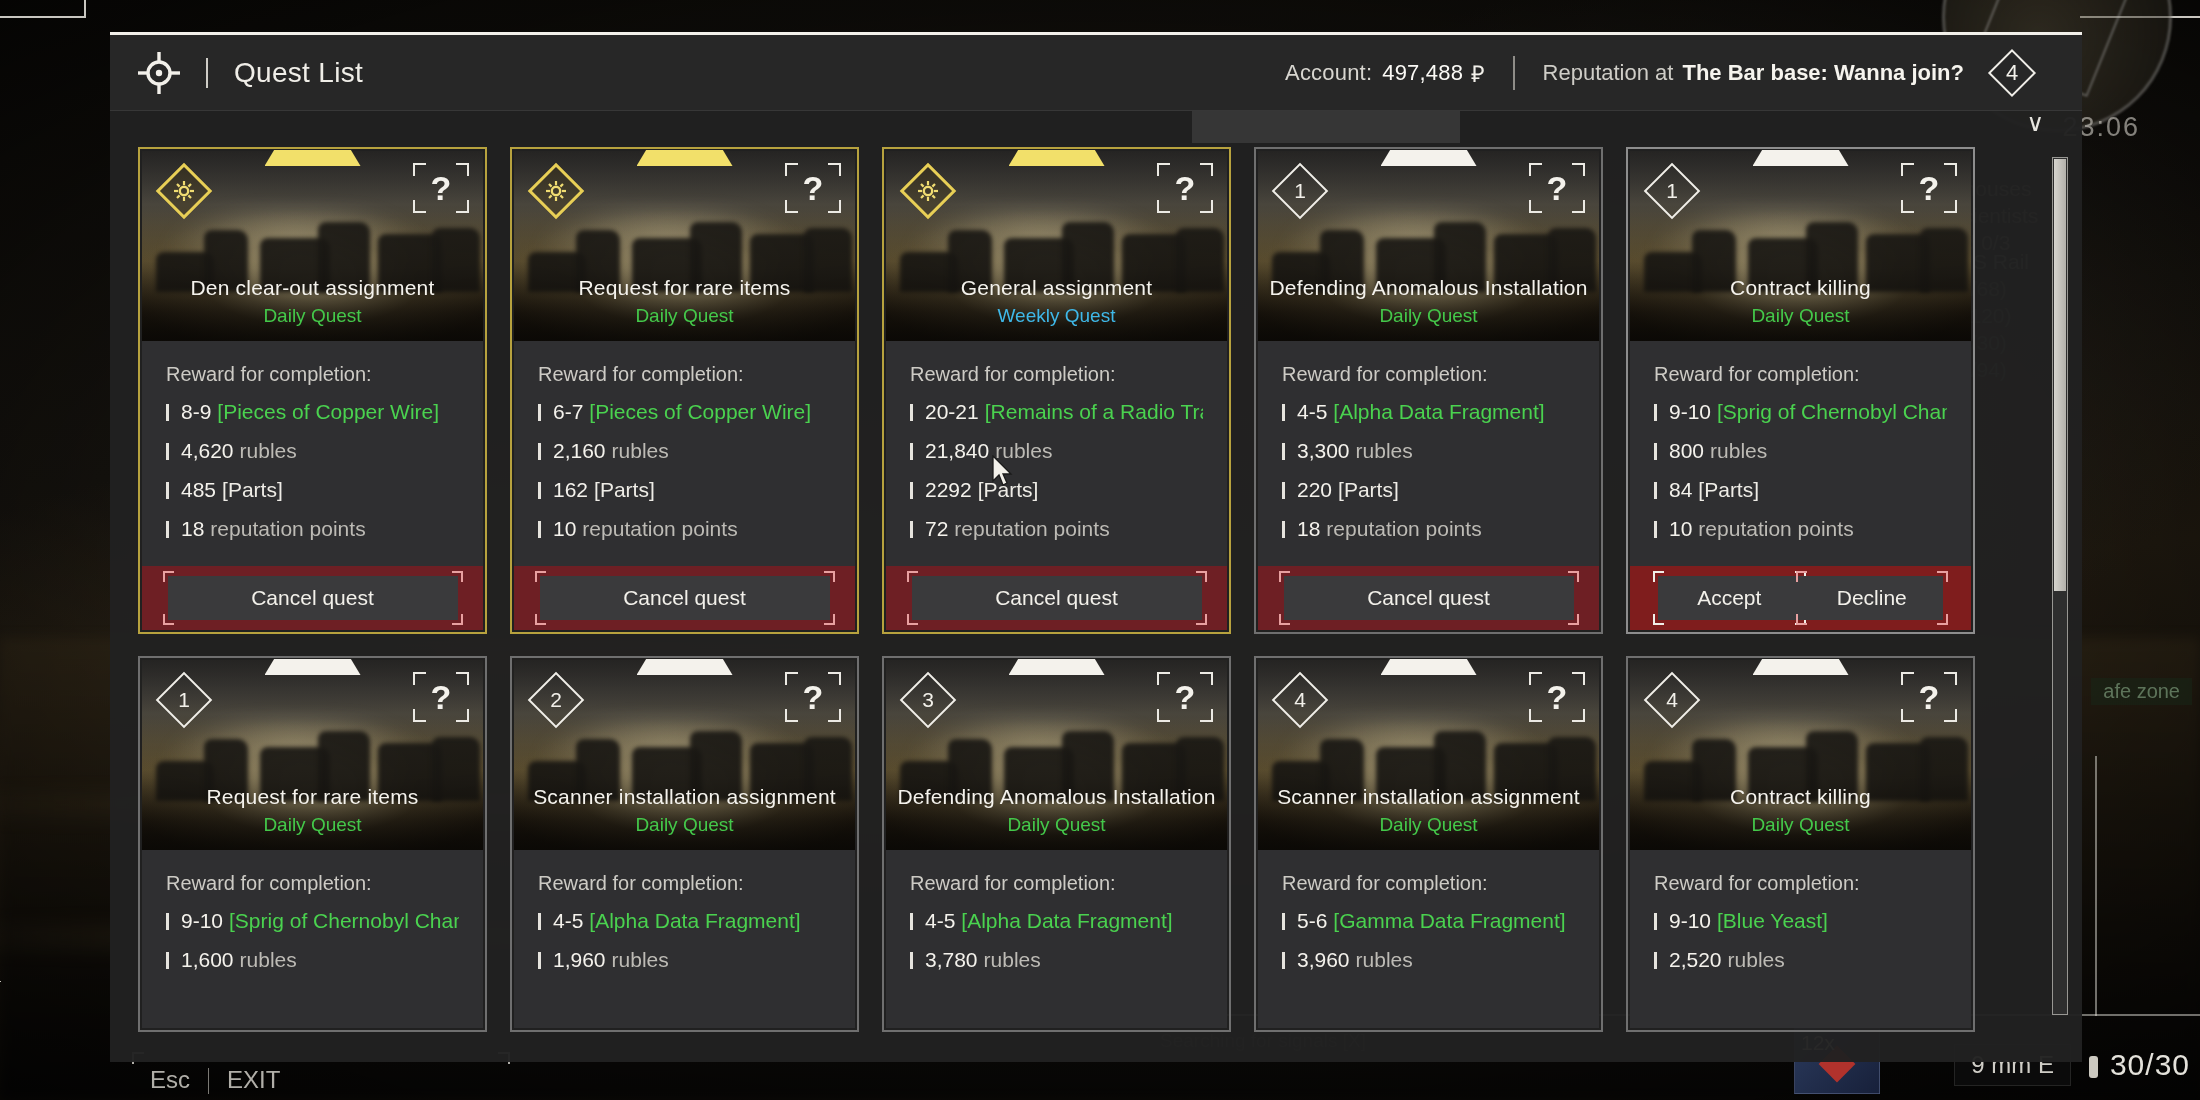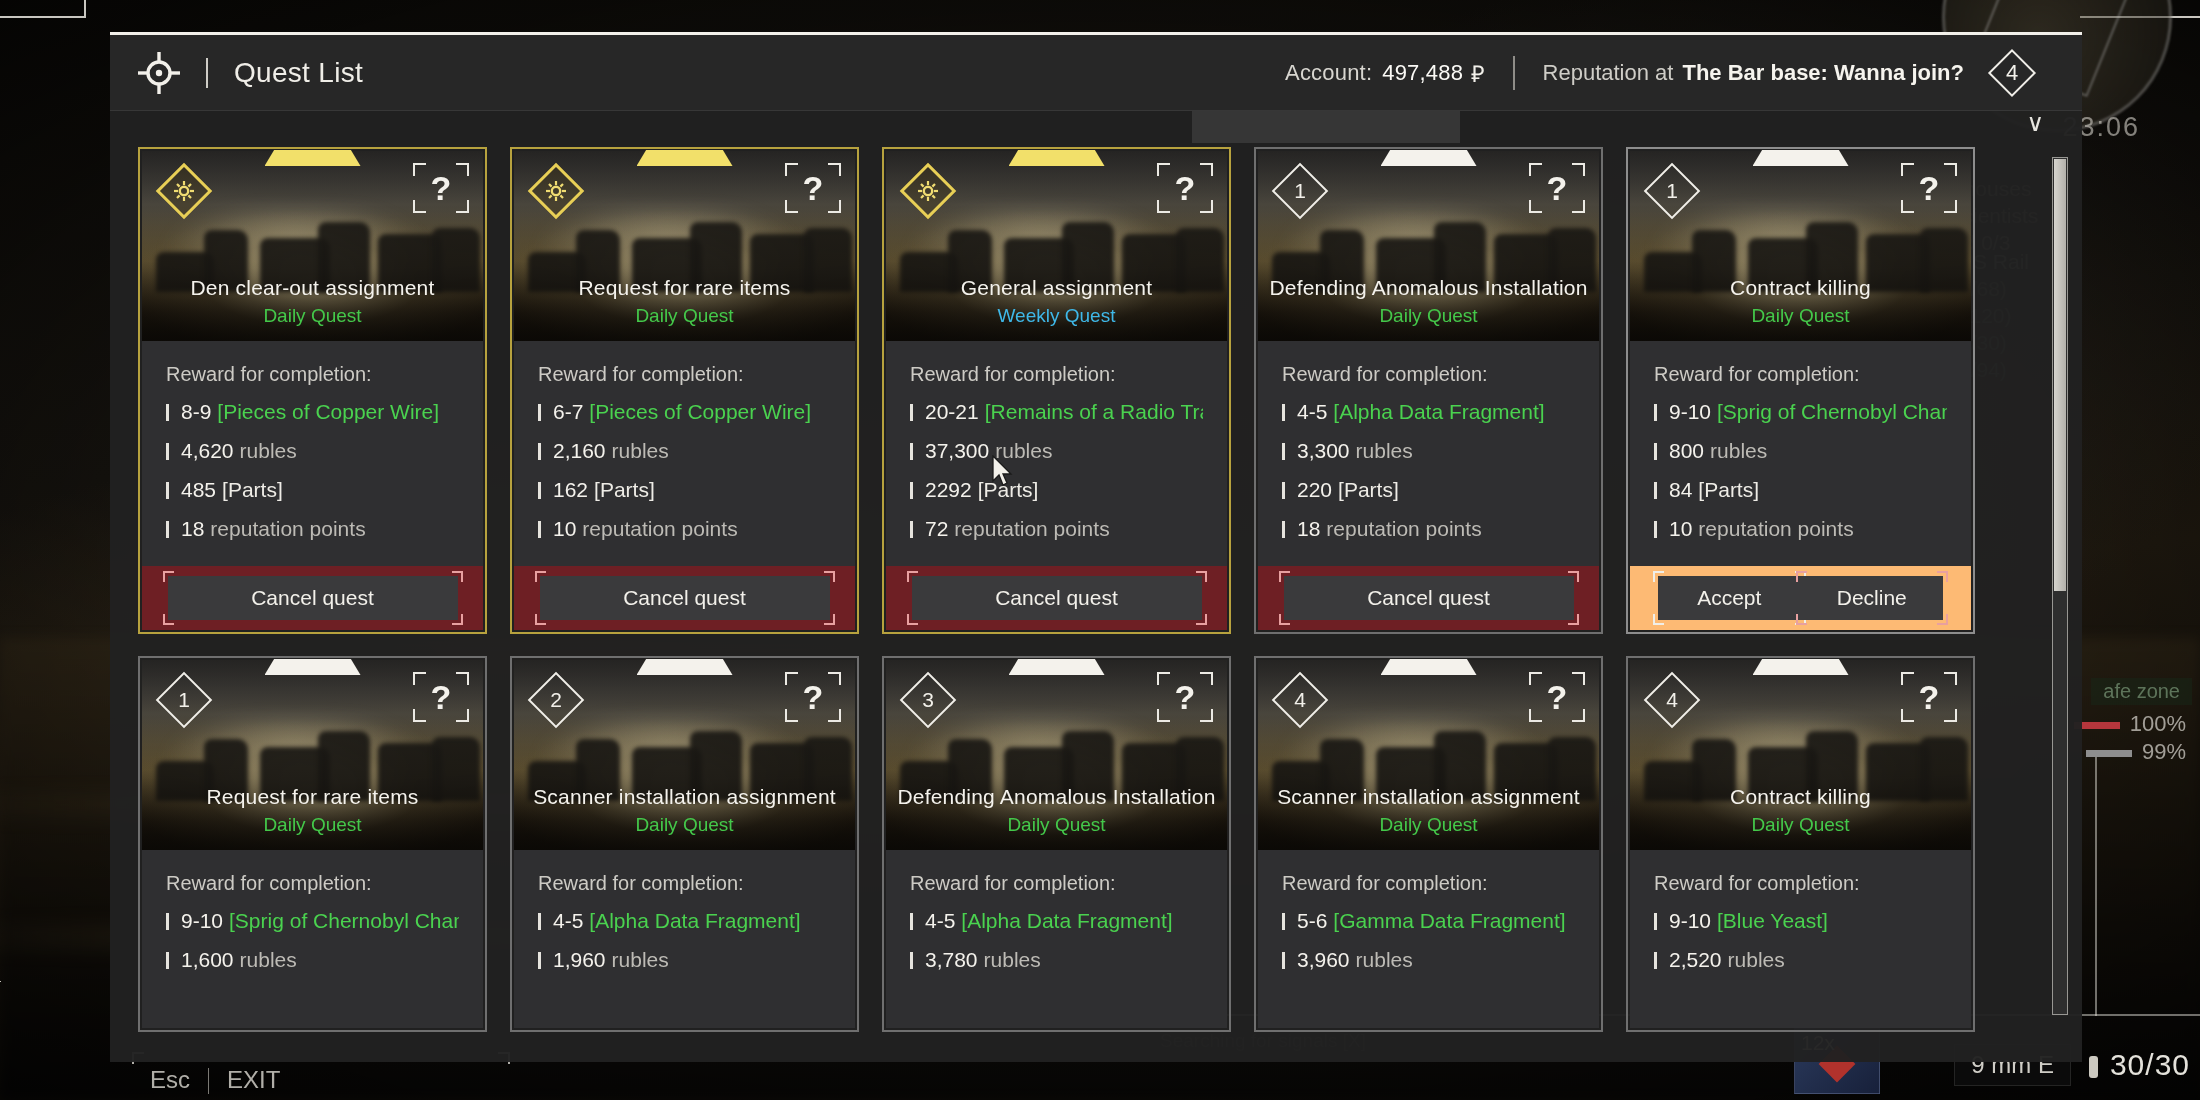--- a/index.html
+++ b/index.html
@@ -179,21 +179,21 @@
         overflow: hidden; text-overflow: clip; }
   .rw .tick { display:inline-block; width:3px; height:17px; background:#e6e4de;
       margin-right: 12px; vertical-align:-2px; }
   .rw .amt { color: #f4f2ec; }
   .rw .itm { color: #4ad24f; margin-left: 6px; }
   .rw .unit { color: #bdbbb5; margin-left: 6px; }
   .rw .parts { color: #eeece6; margin-left: 6px; }
 
   .footer { height: 64px; display:flex; align-items:center; justify-content:center; gap: 0; }
   .footer.danger { background: #6e1f24; }
-  .footer.dual { background: #fdba74; padding: 0 28px; }
+  .footer.dual { background: #7f1d1d; padding: 0 28px; }
   .btn { position: relative; background: #3a3a3c; color: #f2f0ea; font-size: 21px;
     height: 44px; display:flex; align-items:center; justify-content:center;
     border: none; font-family: "Liberation Sans", sans-serif; }
   .btn.wide { width: 290px; }
   .btn.half { width: 146px; }
   .btn b { position:absolute; width:11px; height:11px; }
   .btn .c1 { left:-5px; top:-5px; border-left:2px solid; border-top:2px solid; }
   .btn .c2 { right:-5px; top:-5px; border-right:2px solid; border-top:2px solid; }
   .btn .c3 { left:-5px; bottom:-5px; border-left:2px solid; border-bottom:2px solid; }
   .btn .c4 { right:-5px; bottom:-5px; border-right:2px solid; border-bottom:2px solid; }
@@ -237,24 +237,20 @@
     <div>ed 0/3</div>
   </div>
   <div class="hud" id="hud-craft">
     <div class="hdr">RIS Rail</div>
     <div>(0/68)</div>
     <div>0/120)</div>
     <div>(9/30)</div>
     <div>(0/94)</div>
   </div>
   <div class="hud" id="hud-zone">afe zone</div>
-  <div class="hud" id="hud-hp">
-    <div><span class="bar"></span><span>100%</span></div>
-    <div><span class="bar bar2"></span><span>99%</span></div>
-  </div>
   <div class="hud" id="hud-signal">Searching for signals [X]</div>
 
   <div id="hud-scope">
     <div class="dia"></div>
     <div class="zoom">12x</div>
   </div>
   <div class="hud" id="hud-weapon">
     <div class="box">9 mm E</div>
     <div class="mag"><span class="ammoicon"></span><span>30/30</span></div>
   </div>
@@ -447,21 +443,21 @@
               <div class="q">?</div>
             </div>
             <div class="thumb-txt">
               <div class="q-title">General assignment</div>
               <div class="q-type weekly">Weekly Quest</div>
             </div>
           </div>
           <div class="body">
             <div class="rfc">Reward for completion:</div>
             <div class="rw"><span class="tick"></span><span class="amt">20‑21</span><span class="itm">[Remains of a Radio Trans..</span></div>
-            <div class="rw"><span class="tick"></span><span class="amt">37,300</span><span class="unit">rubles</span></div>
+            <div class="rw"><span class="tick"></span><span class="amt">21,840</span><span class="unit">rubles</span></div>
             <div class="rw"><span class="tick"></span><span class="amt">2292</span><span class="parts">[Parts]</span></div>
             <div class="rw"><span class="tick"></span><span class="amt">72</span><span class="unit">reputation points</span></div>
           </div>
           <div class="footer danger">
             <button class="btn wide red">Cancel quest<b class="c1"></b><b class="c2"></b><b class="c3"></b><b class="c4"></b></button>
           </div>
         </div>
         <div class="card plain">
           <div class="frame"></div>
           <div class="notch w"></div>

